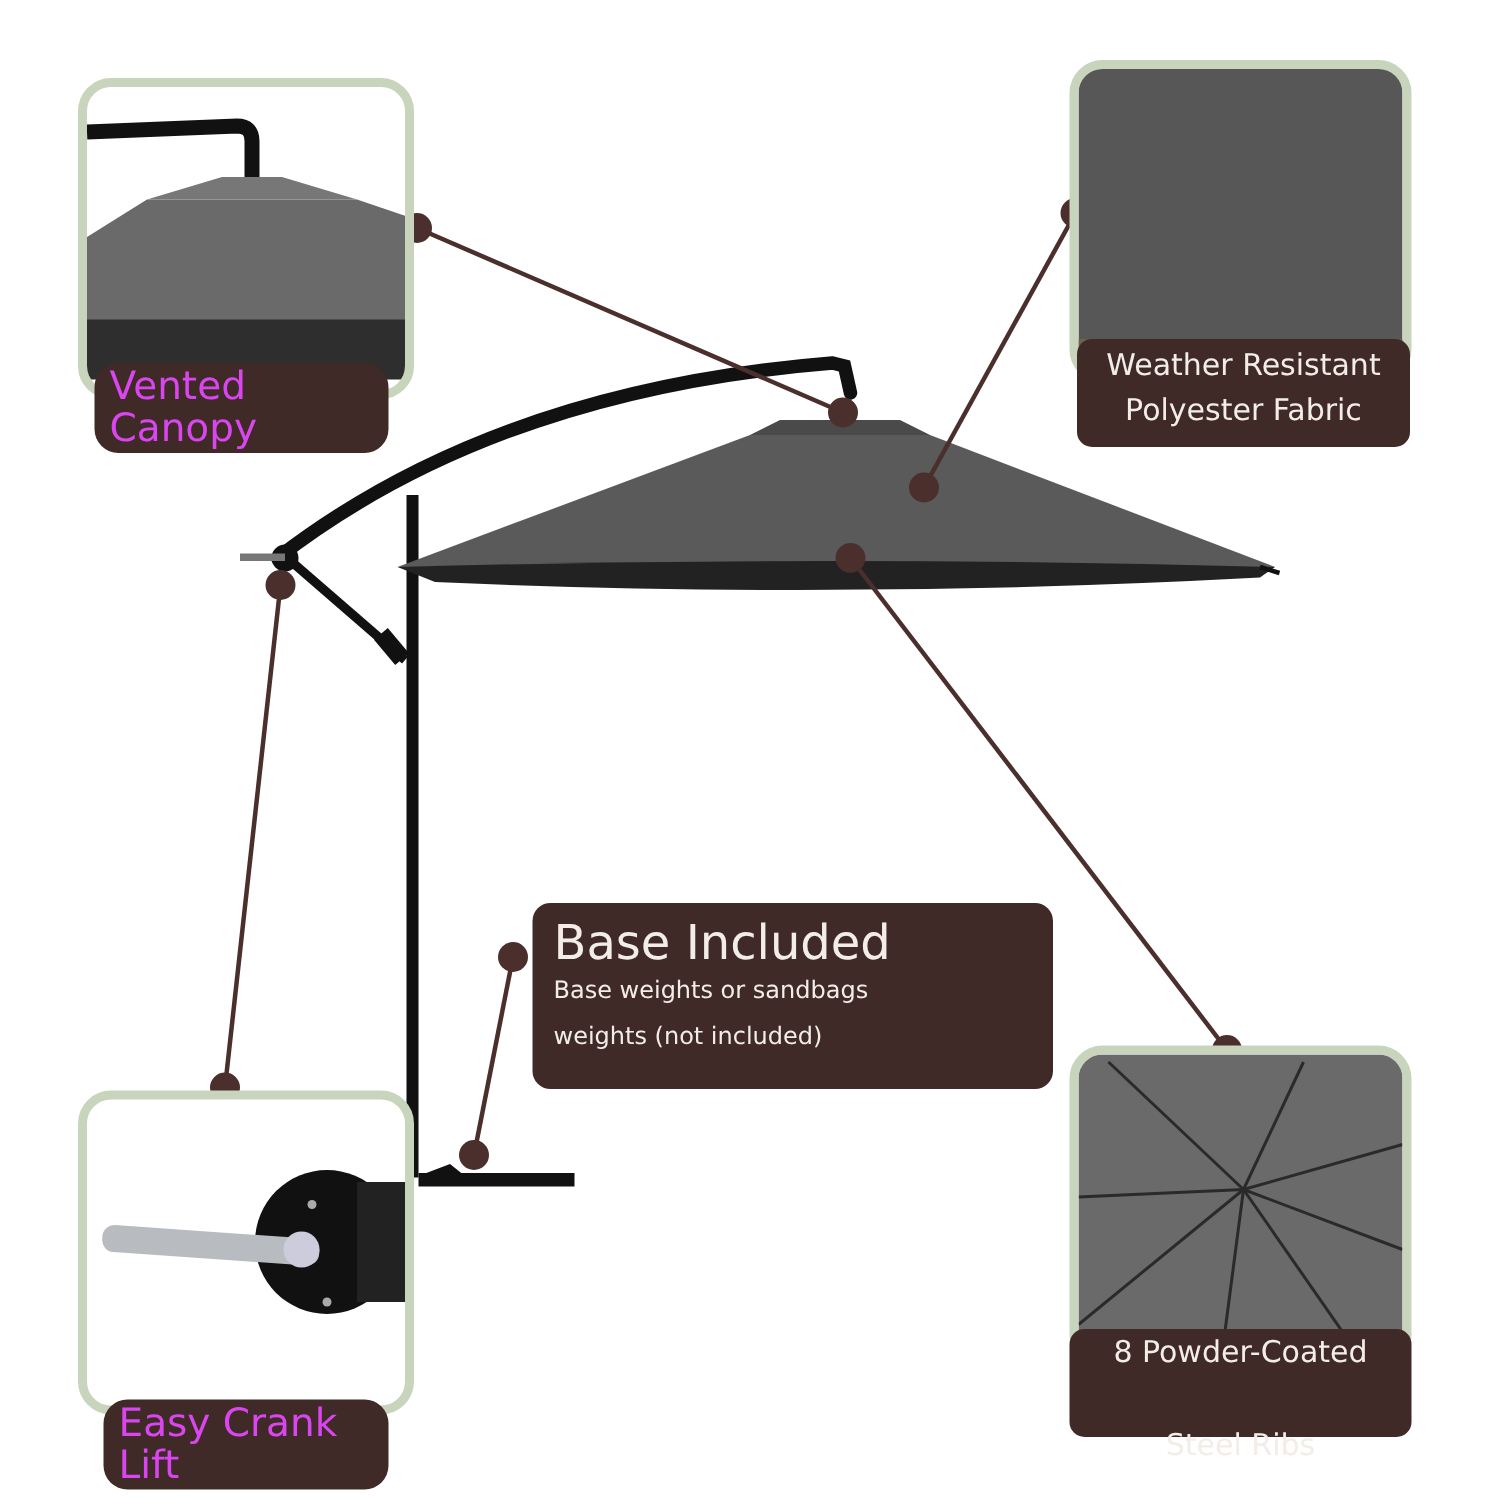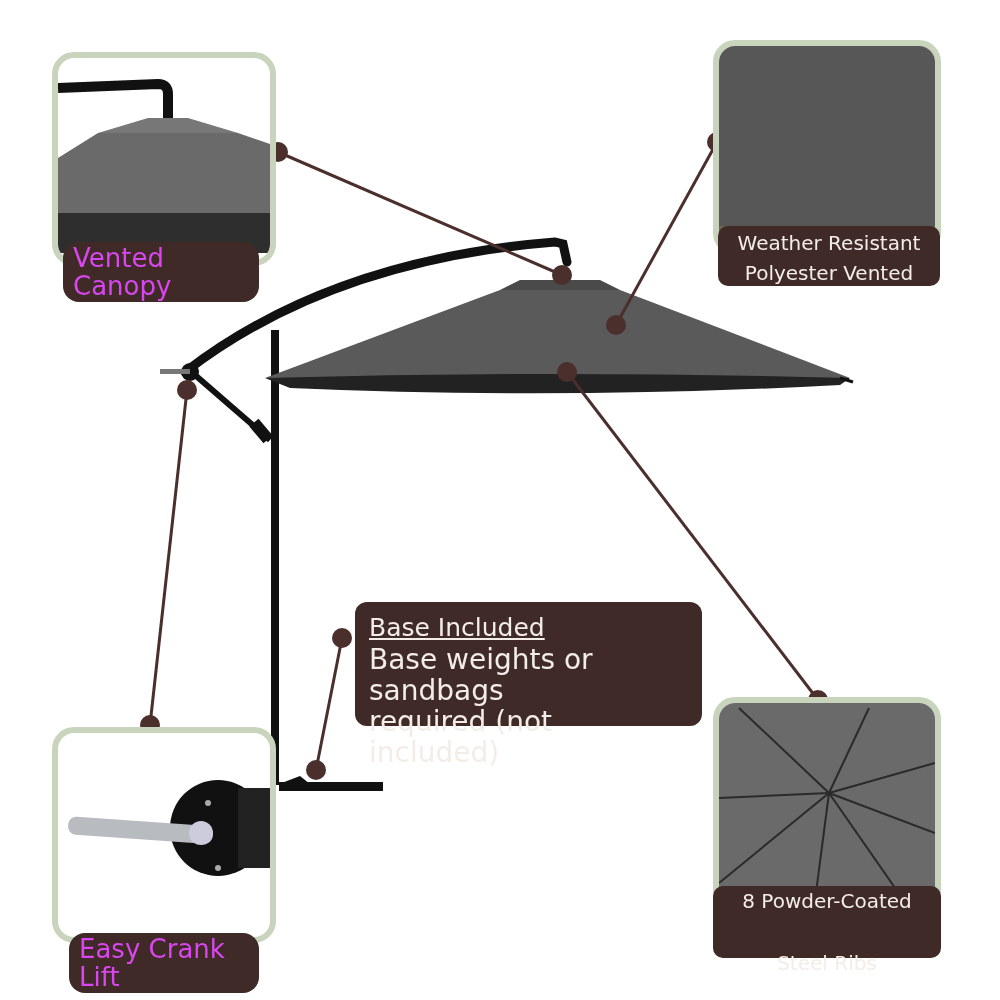--- a/index.html
+++ b/index.html
@@ -1,22 +1,22 @@
 <!DOCTYPE html>
 <html><head>
 <meta charset="utf-8">
 <style>
   html,body{margin:0;padding:0;background:#ffffff;}
   body{width:1000px;height:1000px;position:relative;overflow:hidden;font-family:"DejaVu Sans","Liberation Sans",sans-serif;}
   .abs{position:absolute;}
   .inset{position:absolute;border:6px solid #c9d4bd;border-radius:22px;background:#fff;overflow:hidden;box-sizing:border-box;}
   .label{position:absolute;background:#3f2a27;color:#d946ef;border-radius:16px;box-sizing:border-box;font-size:26px;line-height:28px;padding:2px 10px;}
   .callout{position:absolute;background:#3f2a27;color:#f3ede8;border-radius:12px;box-sizing:border-box;padding:10px 14px;}
-  .callout .title{font-size:25px;line-height:32px;text-decoration:underline;}
-  .callout .desc{font-size:28px;line-height:31px;}
+  .callout .title{font-size:32px;line-height:32px;}
+  .callout .desc{font-size:16px;line-height:31px;}
   svg{position:absolute;left:0;top:0;}
 </style>
 </head>
 <body>
 
 <svg width="1000" height="1000">
 
   <rect x="271" y="330" width="8" height="455" fill="#111"></rect>
 
   <rect x="279" y="782" width="104" height="9" fill="#111"></rect>
@@ -64,29 +64,29 @@
     <polygon points="90,60 130,60 180,75 40,75" fill="#777"></polygon>
     <rect x="0" y="155" width="224" height="40" fill="#2e2e2e"></rect>
   </svg>
 </div>
 <div class="label" style="left:63px;top:242px;width:196px;">Vented Canopy</div>
 
 <div class="inset" style="left:713px;top:40px;width:228px;height:215px;">
   <div class="abs" style="left:0;top:0;width:216px;height:190px;background:#575757;"></div>
   <div class="abs" style="left:0;top:180px;width:216px;height:25px;background:#6d6253;"></div>
 </div>
-<div class="callout" style="left:718px;top:226px;width:222px;height:60px;padding:2px 6px;text-align:center;border-radius:10px;">
+<div class="callout" style="left:718px;top:226px;width:222px;height:72px;padding:2px 6px;text-align:center;border-radius:10px;">
   <div style="font-size:20px;line-height:30px;">Weather Resistant</div>
-  <div style="font-size:20px;line-height:30px;">Polyester Vented</div>
+  <div style="font-size:20px;line-height:30px;">Polyester Fabric</div>
 </div>
 
 <div class="callout" style="left:355px;top:602px;width:347px;height:124px;">
   <div class="title">Base Included</div>
   <div class="desc">Base weights or sandbags</div>
-  <div class="desc">required (not included)</div>
+  <div class="desc">weights (not included)</div>
 </div>
 
 <div class="inset" style="left:52px;top:727px;width:224px;height:216px;">
   <svg width="224" height="216">
     <circle cx="160" cy="95" r="48" fill="#111"></circle>
     <rect x="180" y="55" width="44" height="80" fill="#222"></rect>
     <rect x="10" y="88" width="145" height="18" rx="8" fill="#b8bcc0" transform="rotate(4 80 97)"></rect>
     <circle cx="143" cy="100" r="12" fill="#ccd"></circle>
     <circle cx="150" cy="70" r="3" fill="#aaa"></circle>
     <circle cx="160" cy="135" r="3" fill="#aaa"></circle>

